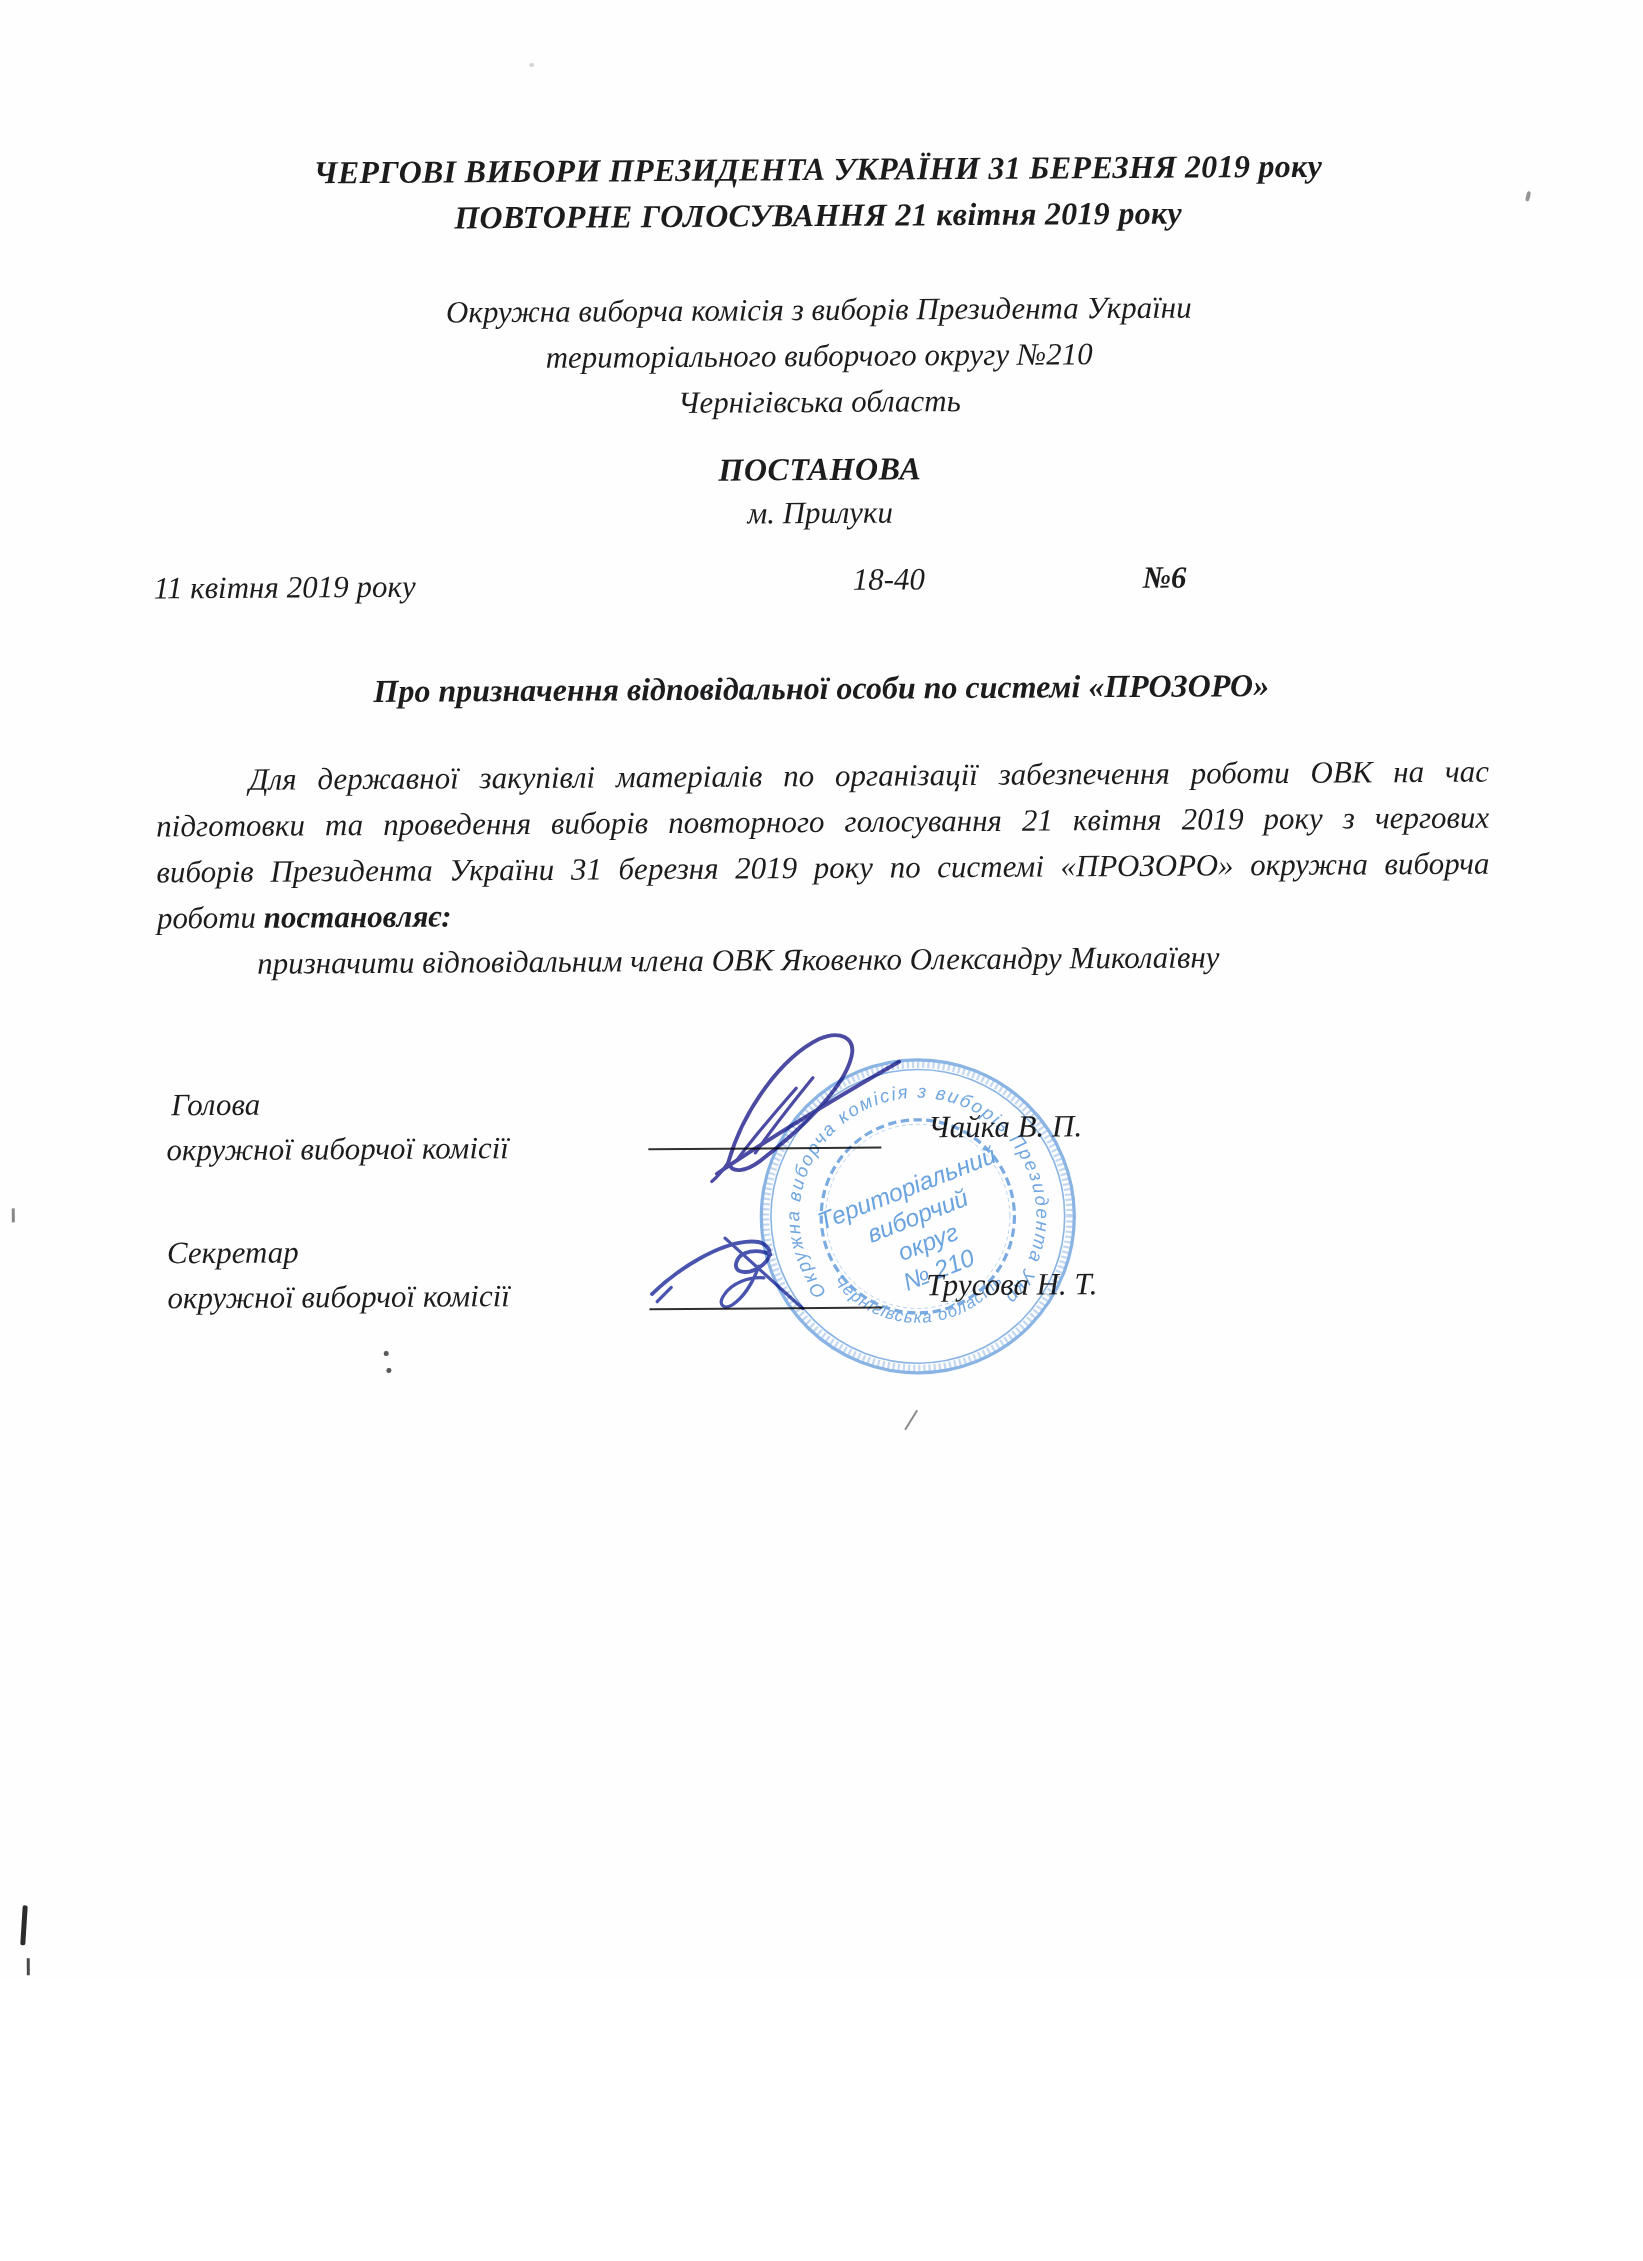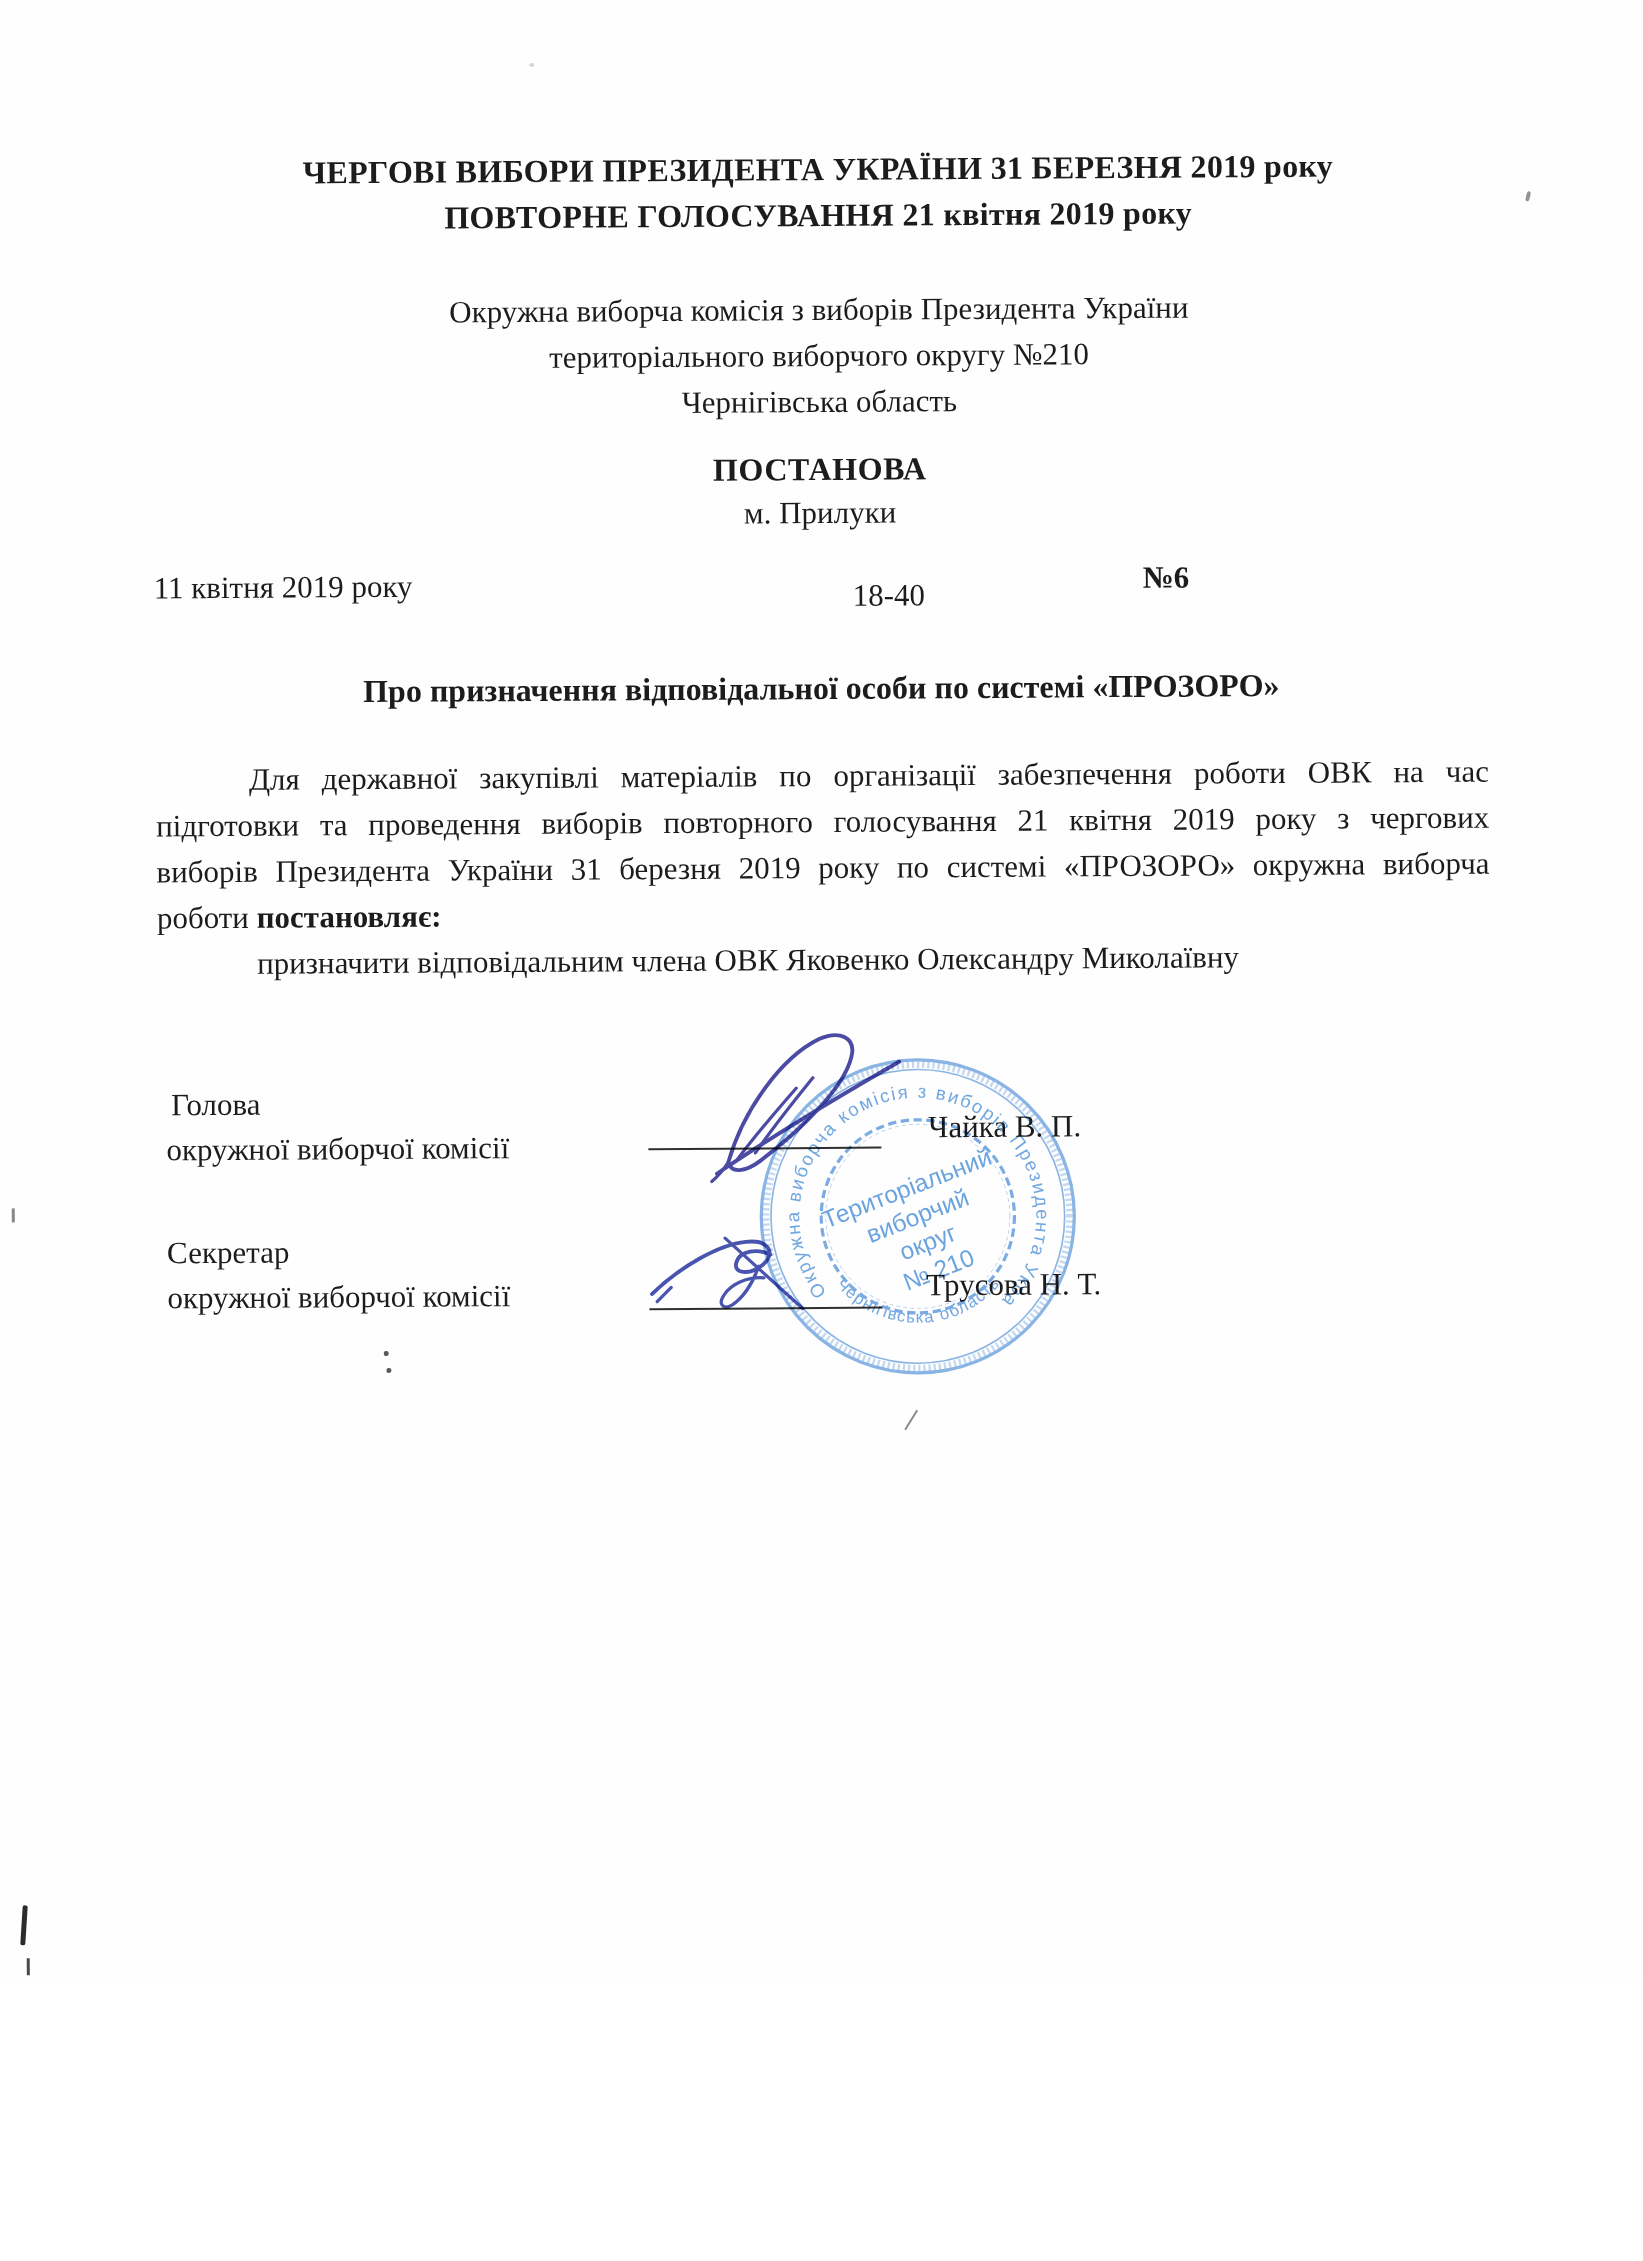--- a/index.html
+++ b/index.html
@@ -4,38 +4,39 @@
 <style>
   html, body { margin: 0; padding: 0; background: #ffffff; }
   .page {
     position: relative;
     width: 1644px;
     height: 1980px;
     background: #fefefe;
     overflow: hidden;
     font-family: "Liberation Serif", "DejaVu Serif", serif;
     color: #1c1c1e;
+    font-style: italic;
   }
   .scan {
     position: absolute;
     inset: 0;
     transform: rotate(-0.38deg);
     transform-origin: 50% 40%;
   }
   .abs { position: absolute; }
   .center { left: 0; width: 1644px; text-align: center; }
 
   .title-block { top: 146px; font-weight: bold; font-size: 32px; line-height: 46px; letter-spacing: 0.3px; }
   .commission-block { top: 287px; font-size: 31px; line-height: 46px; }
   .doctype { top: 451px; font-weight: bold; font-size: 32px; letter-spacing: 0.6px; }
   .city { top: 495px; font-size: 31px; }
 
   .meta-row { top: 562px; left: 0; width: 1644px; height: 45px; font-size: 31px; }
   .meta-date { position: absolute; left: 155px; top: 3.9px; }
-  .meta-time { position: absolute; left: 854px; top: 16px; }
+  .meta-time { position: absolute; left: 854px; top: 0; }
   .meta-number { position: absolute; left: 1144px; top: 0; font-weight: bold; }
 
   .subject { top: 670px; font-weight: bold; font-size: 32px; }
 
   .para { top: 753px; left: 156px; width: 1333px; font-size: 31px; line-height: 46px; }
   .jline { text-align: justify; text-align-last: justify; }
   .indent { text-indent: 93px; }
   .lline { text-align: left; }
   .res { text-align: left; text-indent: 100px; }
   b.bld { font-weight: bold; }

